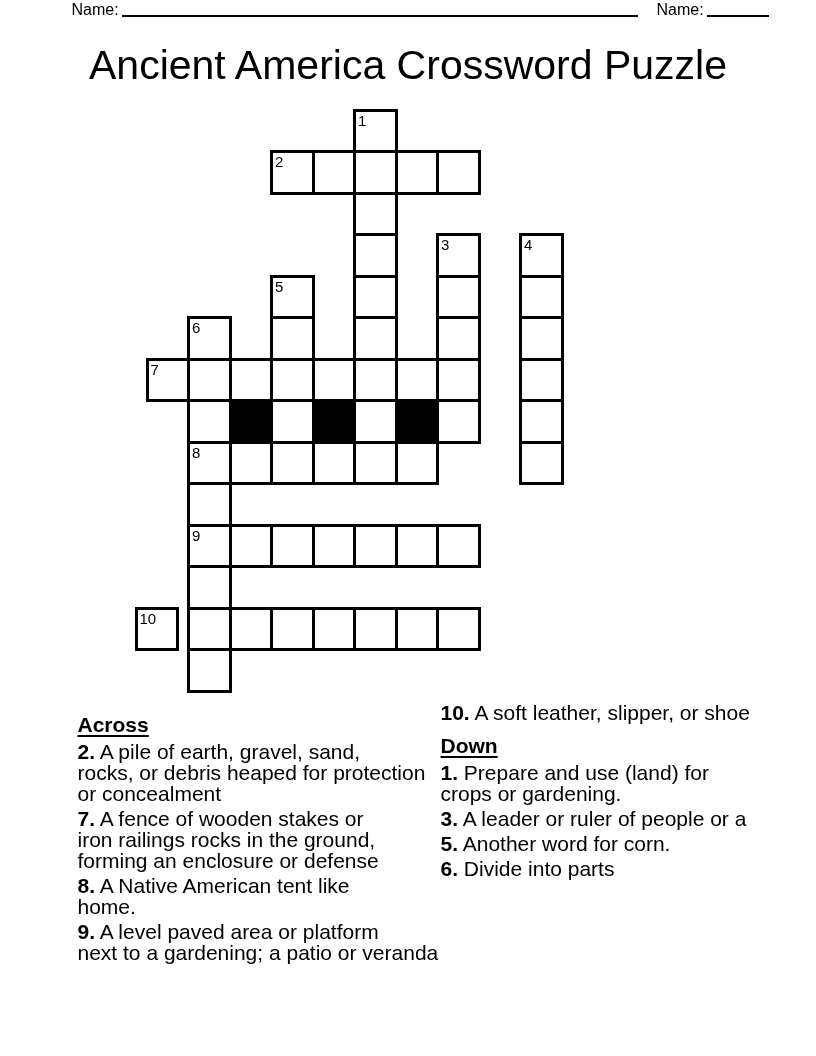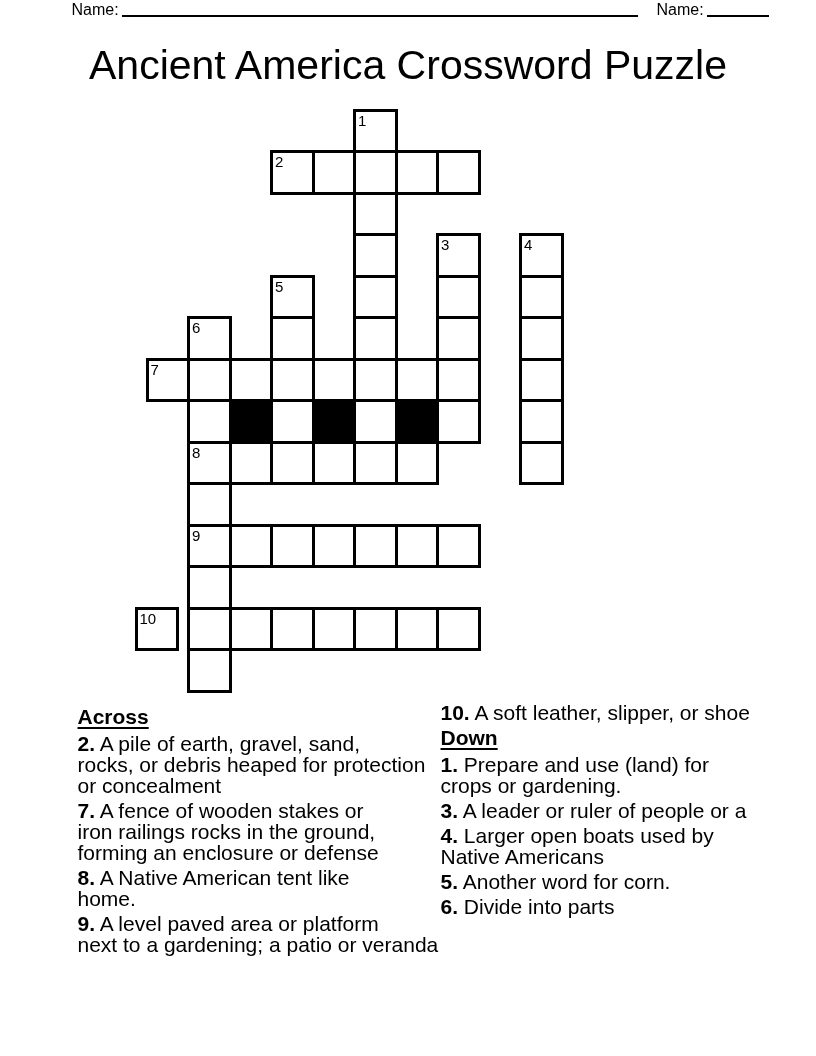--- a/index.html
+++ b/index.html
@@ -20,21 +20,21 @@
   .grid { position:absolute; left:0; top:0; width:816px; height:1056px; }
   .cell { position:absolute; box-sizing:border-box; border:3px solid #000; background:#fff; }
   .cell.black { background:#000; }
   .cell .num { position:absolute; left:2px; top:0px; font-size:15px; line-height:1.15; color:#000; }
   
   .clue-col { position:absolute; top:702px; font-size:21px; line-height:21px; }
   .clue-col.left  { left:48px; }
   .clue-col.right { left:411px; }
   .clue-header { font-weight:bold; text-decoration:underline;
                  text-decoration-thickness:2px; text-underline-offset:3px;
-                 margin:4px 0 6px 0; }
+                 margin:12px 0 6px 0; }
   .clue { margin:0 0 4px 0; white-space:nowrap; }
   .clue .clue-num { font-weight:bold; }
 </style>
 </head>
 <body>
 
 <div class="page">
 
   <span class="name-label">Name:</span>
   <div class="name-line"></div>
@@ -132,18 +132,17 @@
       <div class="clue"><b class="clue-num">2.</b> A pile of earth, gravel, sand,<div>rocks, or debris heaped for protection</div><div>or concealment</div></div>
       <div class="clue"><b class="clue-num">7.</b> A fence of wooden stakes or<div>iron railings rocks in the ground,</div><div>forming an enclosure or defense</div></div>
       <div class="clue"><b class="clue-num">8.</b> A Native American tent like<div>home.</div></div>
       <div class="clue"><b class="clue-num">9.</b> A level paved area or platform<div>next to a gardening; a patio or veranda</div></div>
     </div>
   <div class="clue-col right">
       <div class="clue"><b class="clue-num">10.</b> A soft leather, slipper, or shoe</div>
       <div class="clue-header">Down</div>
       <div class="clue"><b class="clue-num">1.</b> Prepare and use (land) for<div>crops or gardening.</div></div>
       <div class="clue"><b class="clue-num">3.</b> A leader or ruler of people or a</div>
-      <div class="clue"><b class="clue-num">4.</b> Larger open boats used by<div>Native Americans</div></div>
       <div class="clue"><b class="clue-num">5.</b> Another word for corn.</div>
       <div class="clue"><b class="clue-num">6.</b> Divide into parts</div>
     </div>
 
 </div>
 
 </body></html>

